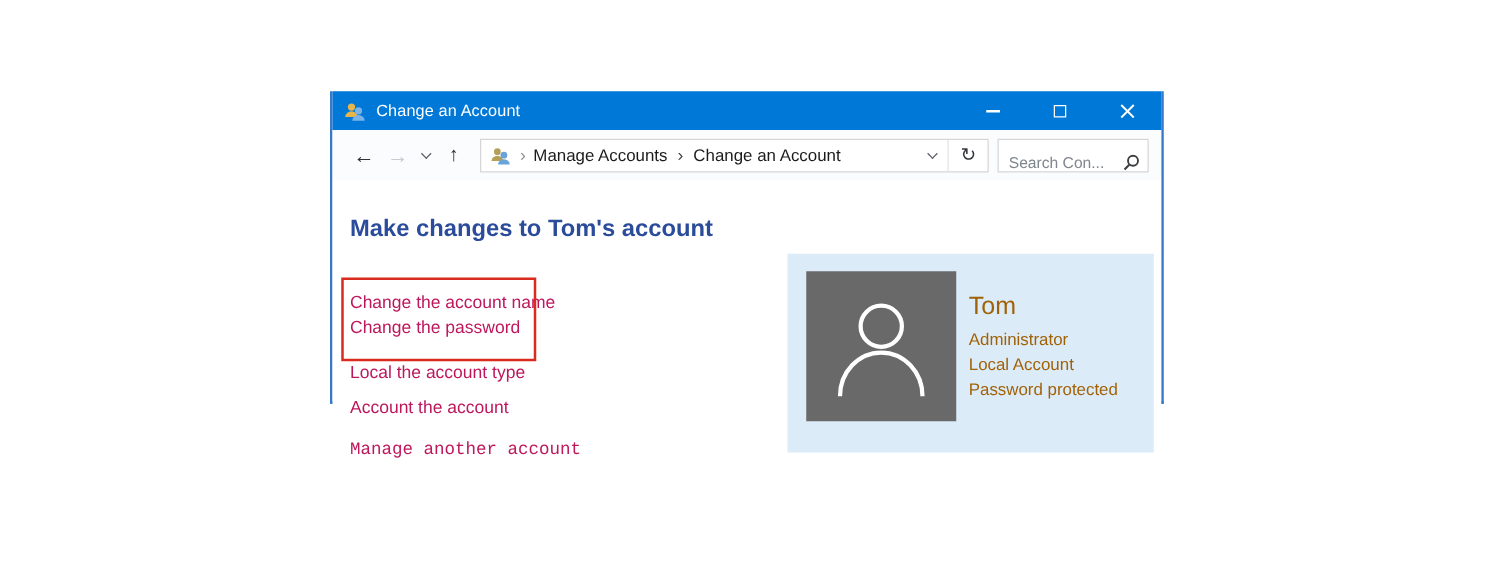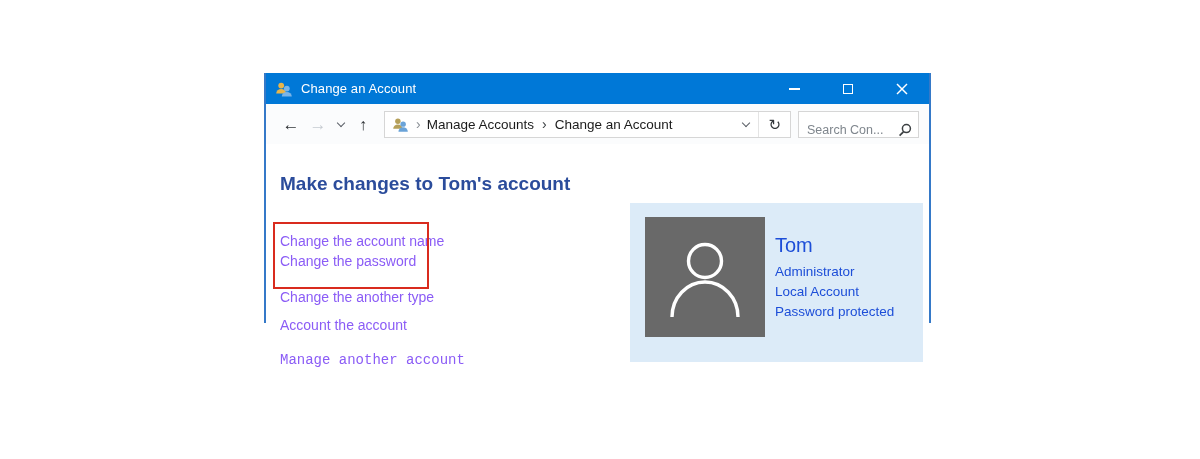--- a/index.html
+++ b/index.html
@@ -62,36 +62,36 @@
 
   
   .content { position: relative; height: 241px; background: #ffffff; }
   .page-heading {
     position: absolute; left: 14px; top: 29px;
     font-size: 19px; font-weight: 700; color: #2b4c9b;
   }
   .links { position: absolute; left: 14px; top: 69px; font-size: 14px; }
   .task-row { height: 28px; display: flex; align-items: center; }
   .task-row.gap { margin-top: 7px; font-family: Liberation Mono, monospace; }
-  .task-link { color: #8b5cf6; text-decoration: none; cursor: pointer; white-space: nowrap; margin-top: 28px; }
+  .task-link { color: #be185d; text-decoration: none; cursor: pointer; white-space: nowrap; margin-top: 28px; }
   .hl {
     display: inline-flex; align-items: center;
     border: 2px solid #d92b1e; padding: 1px 11px 18px 5px; margin-left: -7px;
   }
 
   
   .account-panel {
     position: absolute; left: 364px; top: 59px; width: 293px; height: 159px;
     background: #dcebf8;
   }
   .avatar {
     position: absolute; left: 15px; top: 14px; width: 120px; height: 120px;
     background: #696969; display: flex; align-items: center; justify-content: center;
   }
-  .panel-text { position: absolute; left: 145px; top: 30px; color: #1d4ed8; }
+  .panel-text { position: absolute; left: 145px; top: 30px; color: #a16207; }
   .acct-name { font-size: 20px; line-height: 24px; margin-bottom: 5px; }
   .acct-line { font-size: 13.5px; line-height: 20px; }
 </style>
 </head>
 <body>
 
 <div class="window">
 
   <div class="titlebar">
     <span class="tb-icon">
@@ -163,21 +163,21 @@
     <div class="links">
       <div class="task-row">
         <a class="task-link">Change the account name</a>
       </div>
       <div class="task-row">
         <span class="hl">
           <a class="task-link">Change the password</a>
         </span>
       </div>
       <div class="task-row">
-        <a class="task-link">Change the another type</a>
+        <a class="task-link">Local the account type</a>
       </div>
       <div class="task-row">
         <a class="task-link">Account the account</a>
       </div>
       <div class="task-row gap">
         <a class="task-link">Manage another account</a>
       </div>
     </div>
 
     <div class="account-panel">

